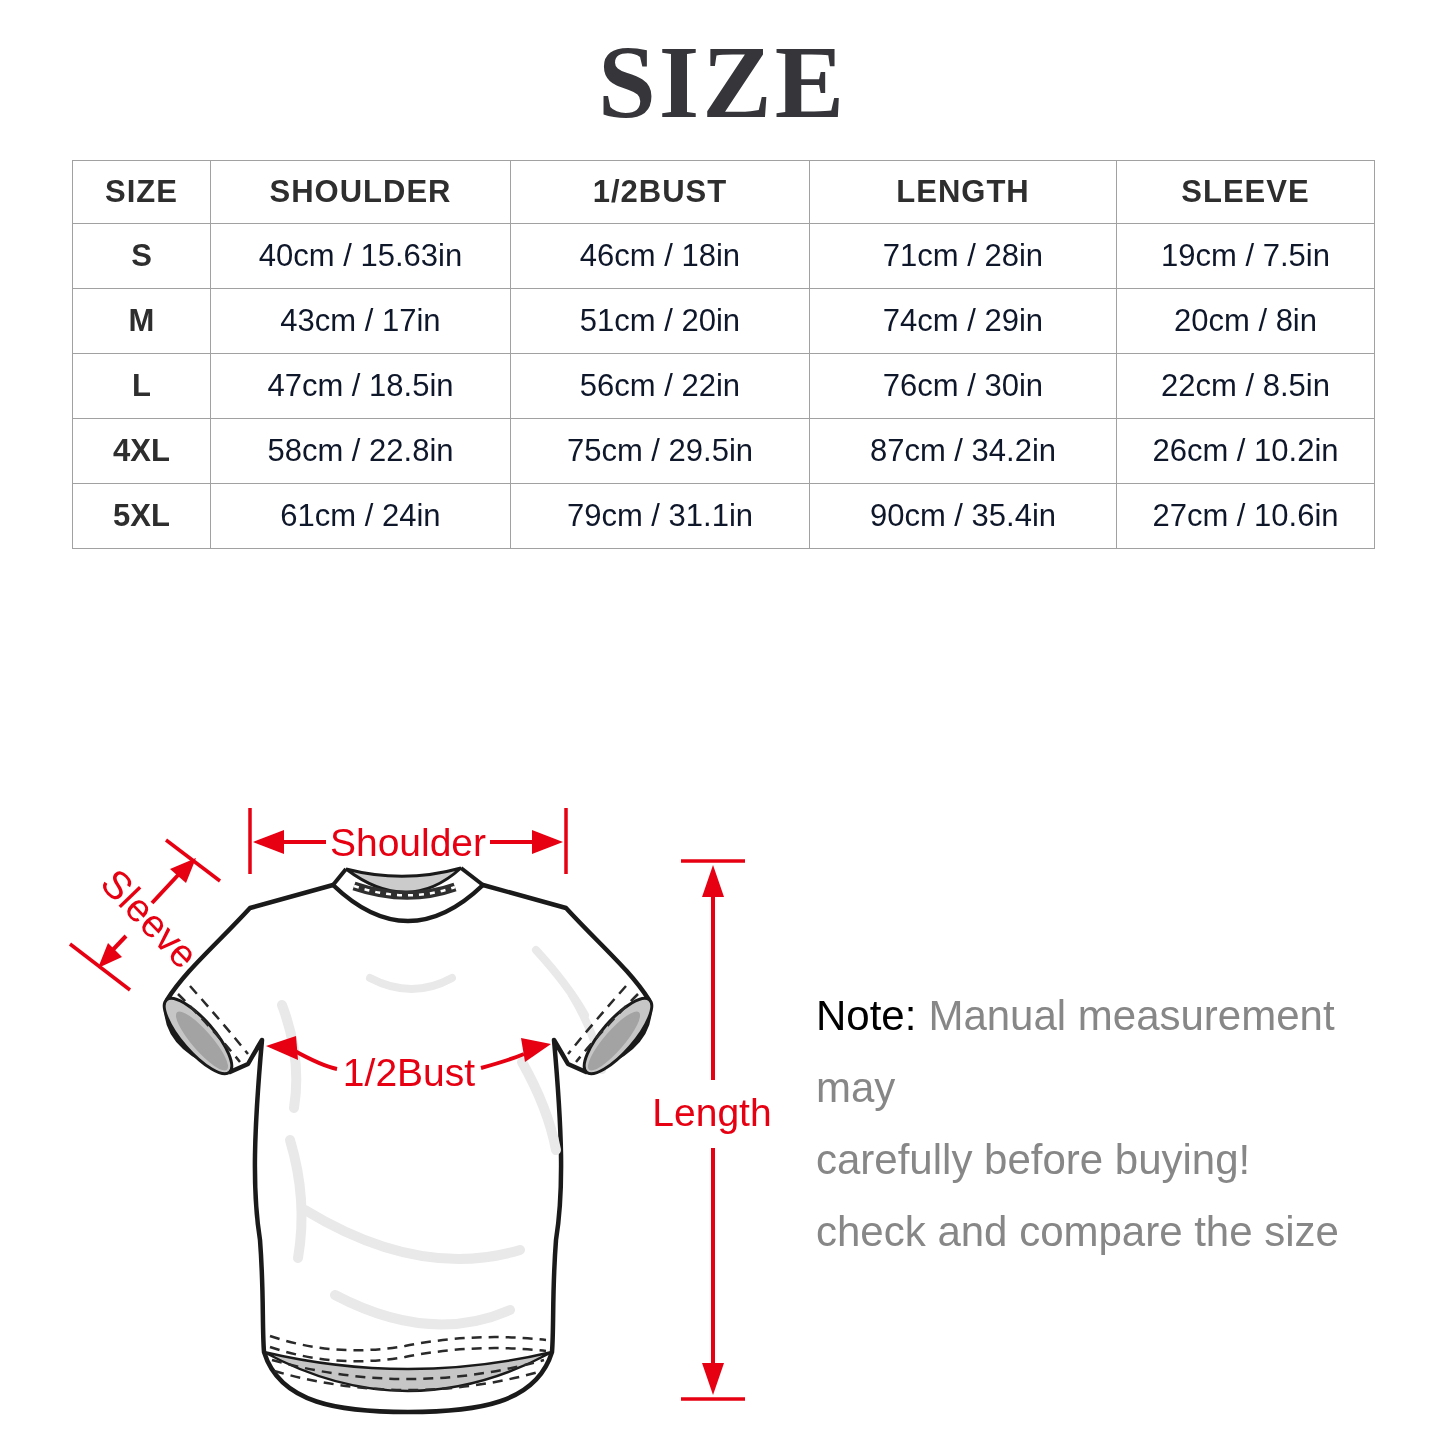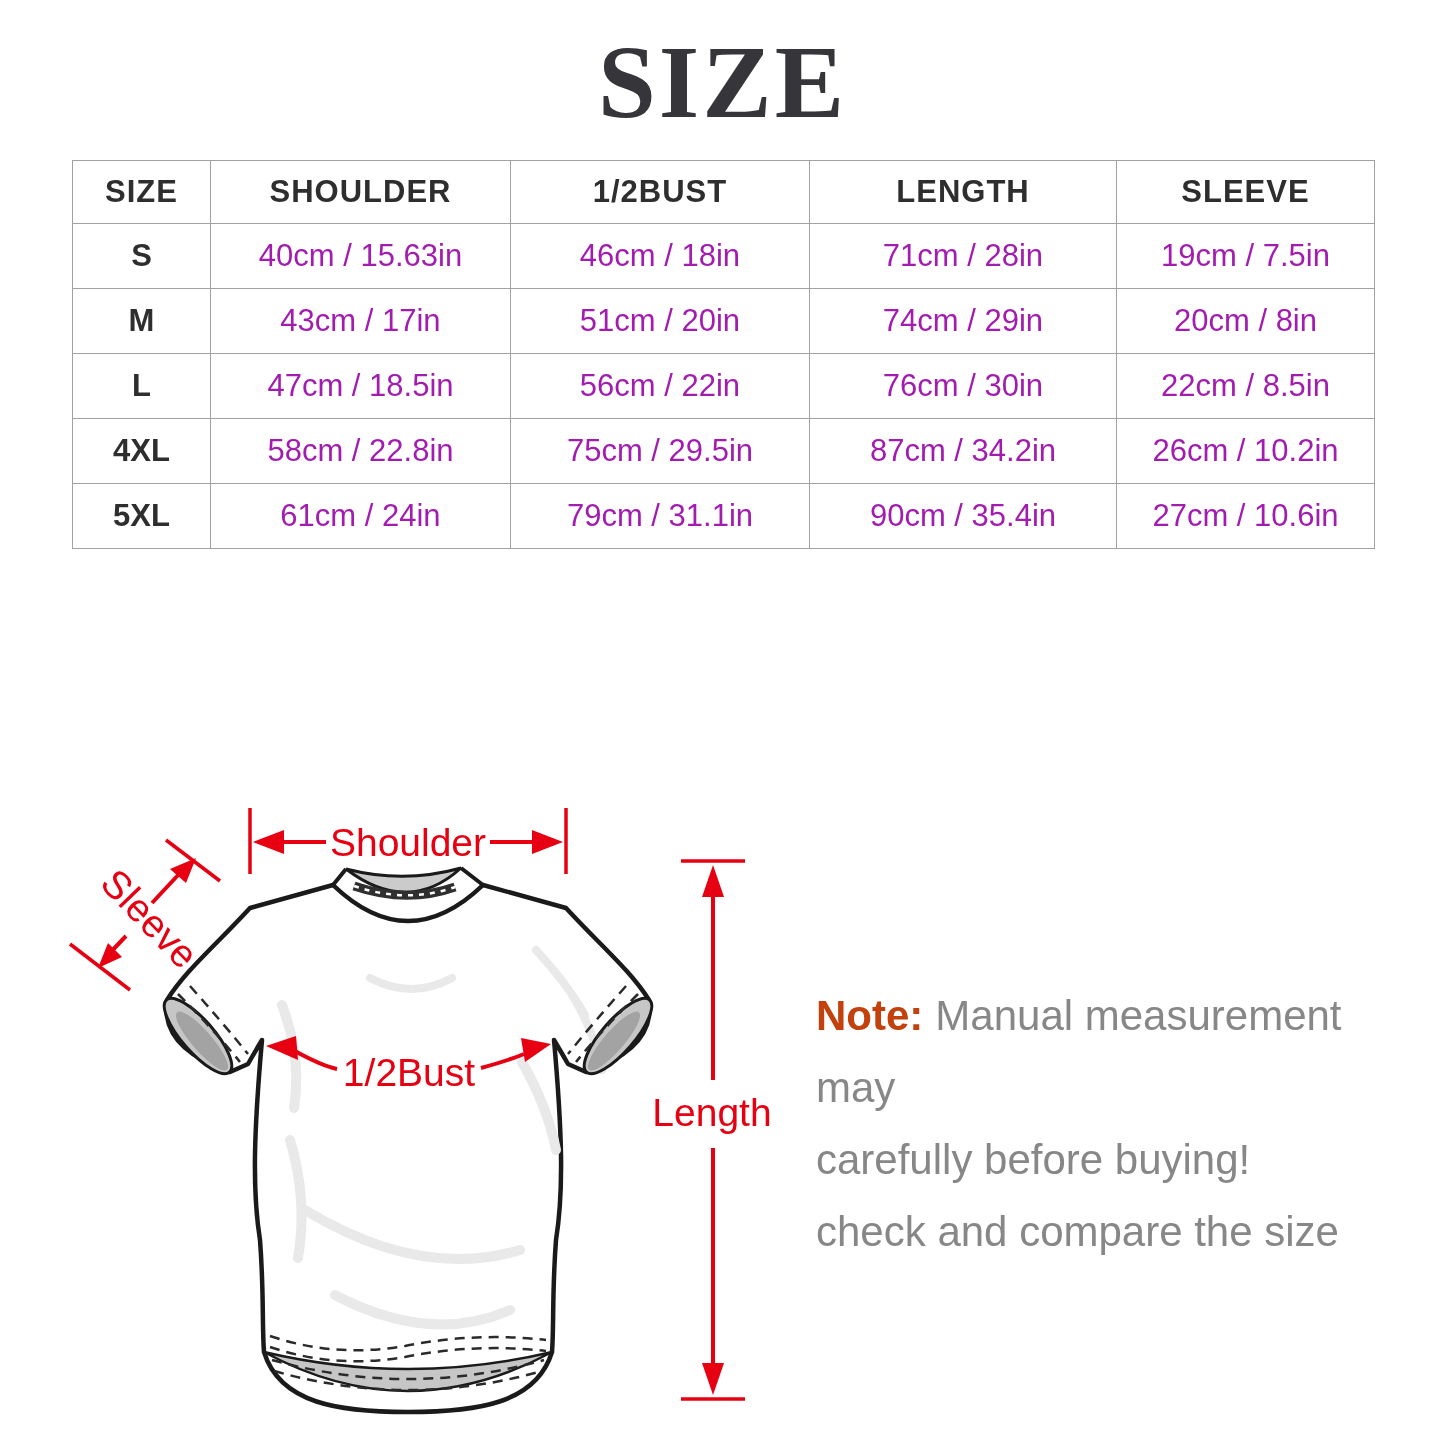--- a/index.html
+++ b/index.html
@@ -14,35 +14,35 @@
   }
   table.size-table{
     position:absolute;left:72px;top:160px;width:1302px;
     border-collapse:collapse;table-layout:fixed;background:#fff;
   }
   .size-table th,.size-table td{
     border:1px solid #a1a1a1;text-align:center;vertical-align:middle;padding:0;
     overflow:hidden;white-space:nowrap;
   }
   .size-table th{height:62px;font-size:31px;font-weight:bold;color:#2e2e2e;letter-spacing:1px;}
-  .size-table td{height:64px;font-size:31px;color:#a21caf;}
+  .size-table td{height:64px;font-size:31px;color:#0f172a;}
   .size-table td.size-col{font-weight:bold;color:#2e2e2e;}
   svg.diagram{position:absolute;left:0;top:0;}
   .outline{fill:#ffffff;stroke:#1a1a1a;stroke-width:4.5;stroke-linejoin:round;}
   .stitch{fill:none;stroke:#2a2a2a;stroke-width:2.5;stroke-dasharray:10 7;}
   .wrinkle{fill:none;stroke:#e9e9e9;stroke-width:10;stroke-linecap:round;}
   .red-line{stroke:#e60012;stroke-width:4;fill:none;}
   .red-tick{stroke:#e60012;stroke-width:3.5;fill:none;}
   .red-fill{fill:#e60012;stroke:none;}
   .red-label{fill:#e60012;font-size:39px;font-family:"Liberation Sans",sans-serif;}
   .note{
     position:absolute;left:816px;top:980px;width:570px;
     font-size:42px;line-height:72px;color:#878787;
   }
-  .note-label{font-weight:bold;color:#c2410c;margin-right:12px;}
+  .note-label{font-weight:normal;color:#000000;margin-right:12px;}
 </style>
 </head>
 <body>
 
 <div class="page-title">SIZE</div>
 
 <table class="size-table">
   <colgroup>
     <col style="width:138px">
       <col style="width:300px">

